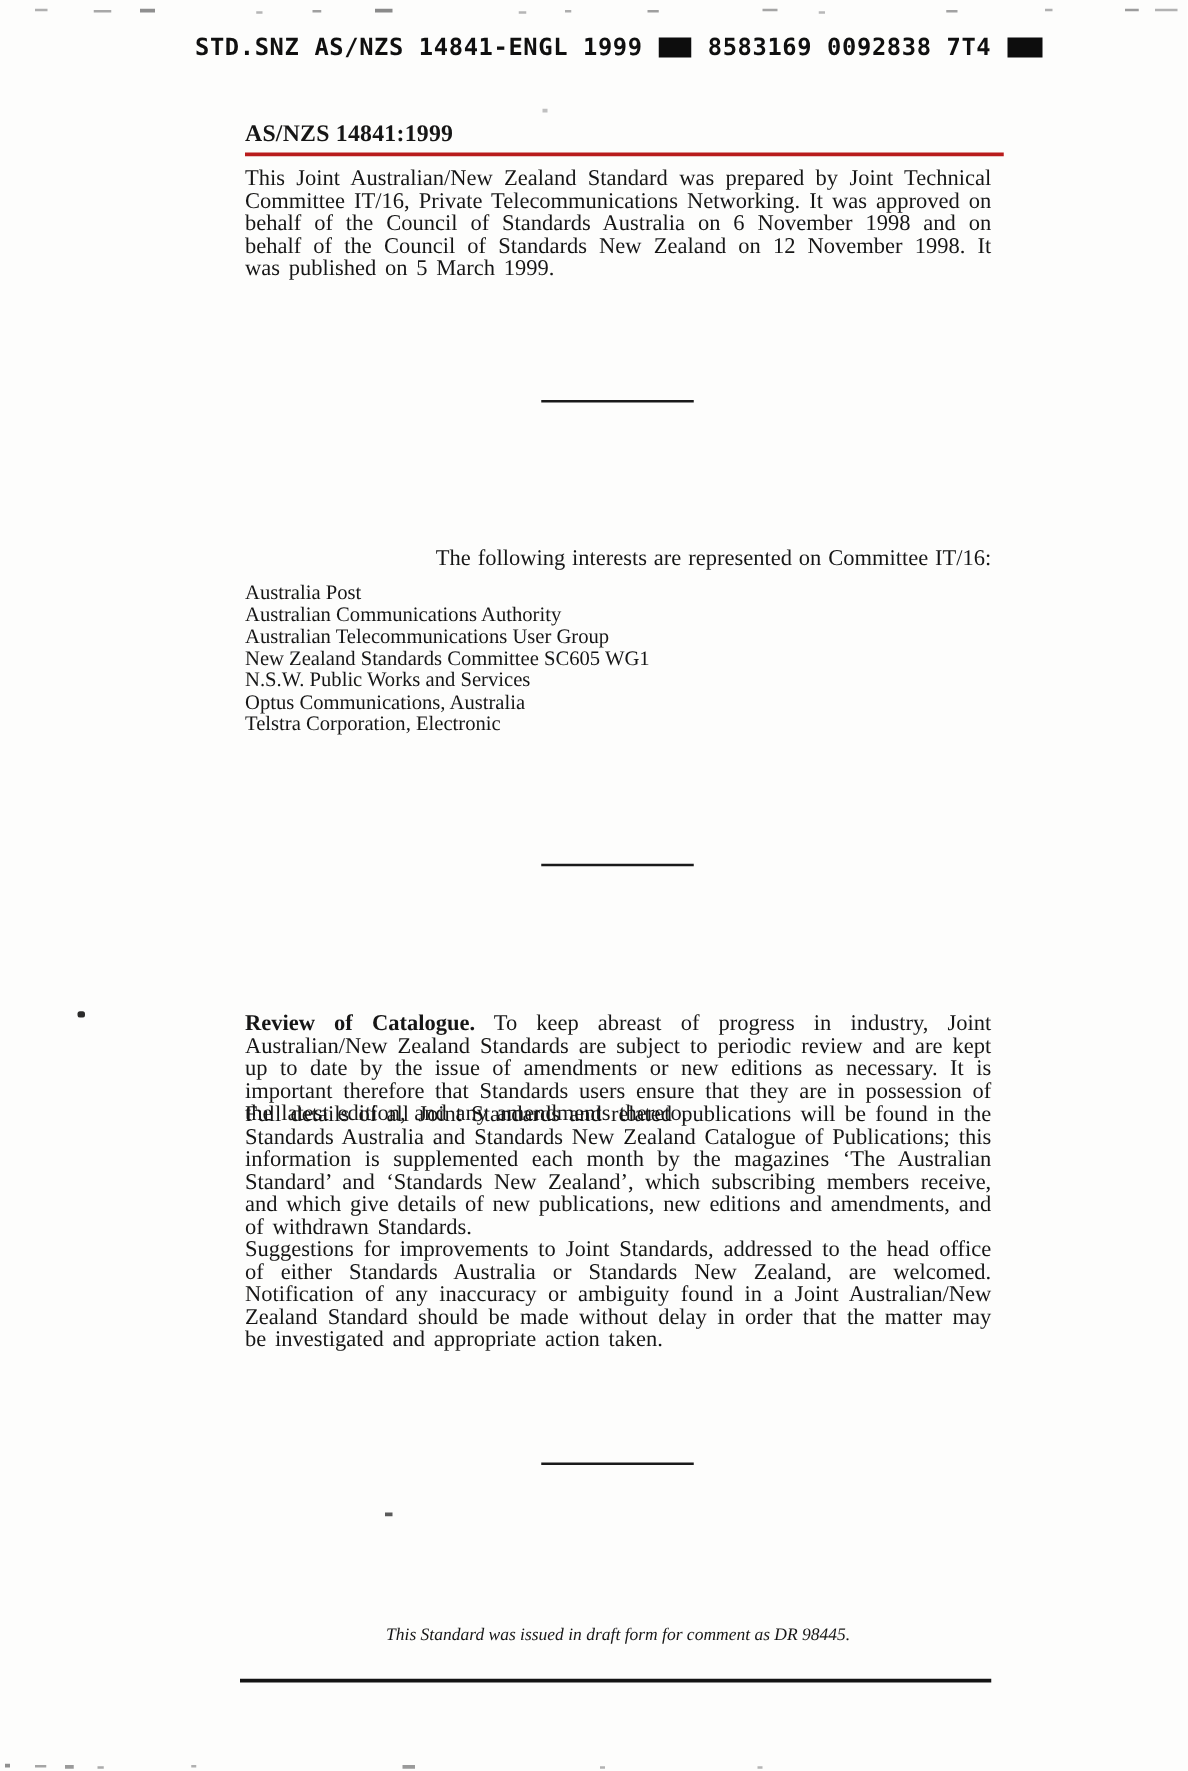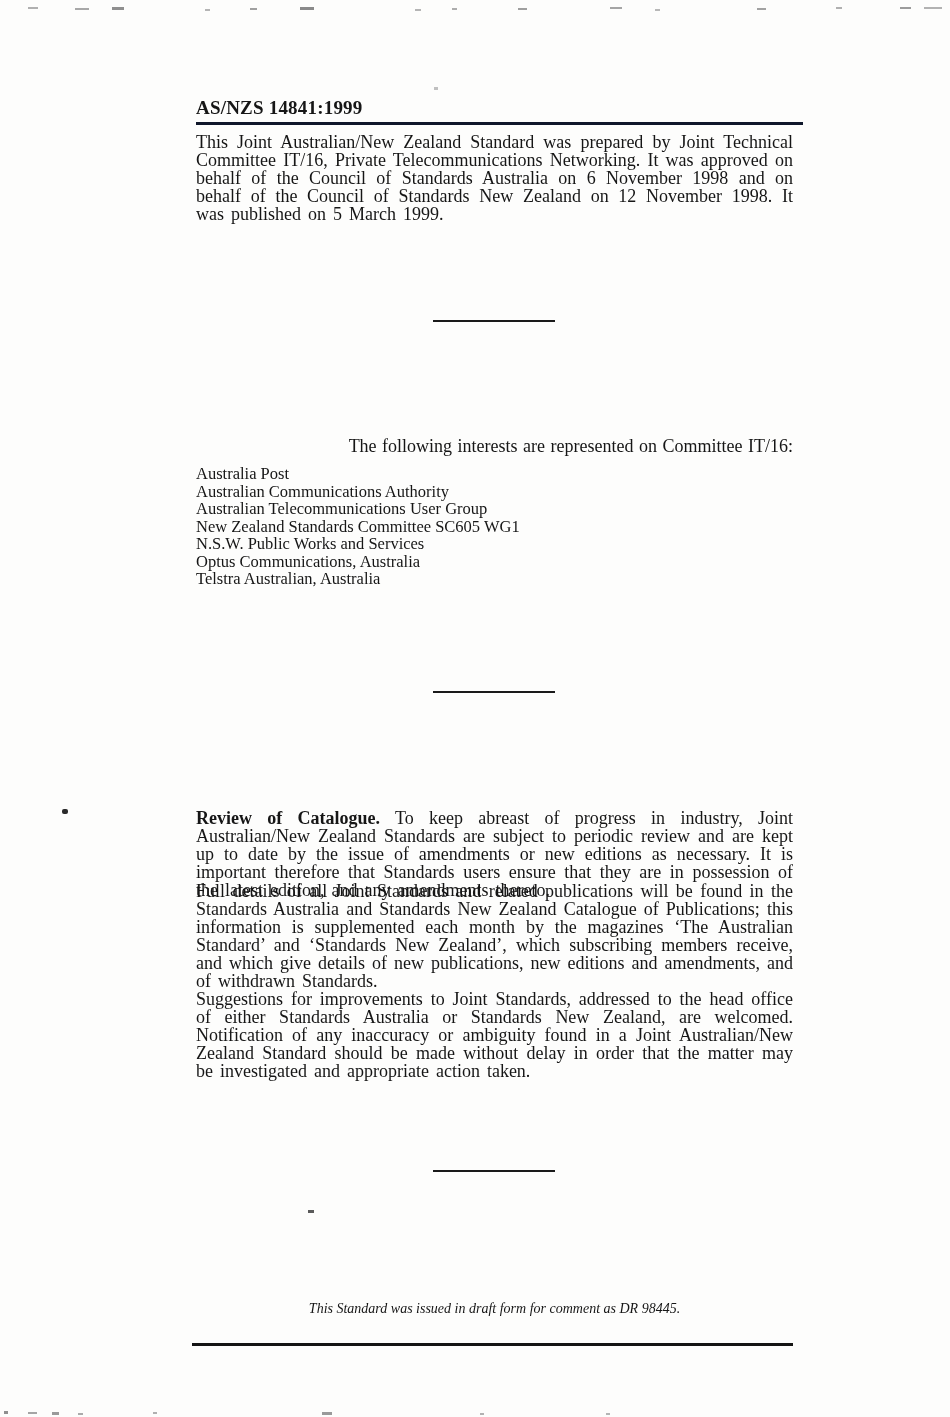--- a/index.html
+++ b/index.html
@@ -35,21 +35,21 @@
     background: #0d0d0d;
   }
   .ocr-block.end { width: 28px; }
 
   
   .title-wrap {
     position: absolute;
     left: 196px;
     top: 97px;
     width: 607px;
-    border-bottom: 3px solid #0f172a;
+    border-bottom: 3px solid #b91c1c;
     padding-bottom: 3px;
   }
   .title-text {
     font-weight: bold;
     font-size: 19px;
     letter-spacing: 0.2px;
   }
 
   .body {
     position: absolute;
@@ -108,39 +108,45 @@
   }
 
   
   .sp { position: absolute; background: #9a9a9a; }
 </style>
 </head>
 <body>
 
 <div class="page">
 
+  <div class="ocr-header">
+    <span>STD.SNZ AS/NZS 14841-ENGL 1999</span>
+    <span class="ocr-block"></span>
+    <span>8583169 0092838 7T4</span>
+    <span class="ocr-block end"></span>
+  </div>
 
   <div class="title-wrap">
     <span class="title-text">AS/NZS 14841:1999</span>
   </div>
 
   <p class="body intro">This Joint Australian/New Zealand Standard was prepared by Joint Technical Committee IT/16, Private Telecommunications Networking. It was approved on behalf of the Council of Standards Australia on 6 November 1998 and on behalf of the Council of Standards New Zealand on 12 November 1998. It was published on 5 March 1999.</p>
 
   <div class="divider d1"></div>
 
   <p class="body committee-intro">The following interests are represented on Committee IT/16:</p>
 
   <div class="member-list">
       <div>Australia Post</div>
       <div>Australian Communications Authority</div>
       <div>Australian Telecommunications User Group</div>
       <div>New Zealand Standards Committee SC605 WG1</div>
       <div>N.S.W. Public Works and Services</div>
       <div>Optus Communications, Australia</div>
-      <div>Telstra Australian, Australia</div>
+      <div>Telstra Corporation, Electronic</div>
     </div>
 
   <div class="divider d2"></div>
 
   <p class="body review"><b>Review of Catalogue.</b><span> To keep abreast of progress in industry, Joint Australian/New Zealand Standards are subject to periodic review and are kept up to date by the issue of amendments or new editions as necessary. It is important therefore that Standards users ensure that they are in possession of the latest edition, and any amendments thereto.</span></p>
 
   <p class="body catalogue">Full details of all Joint Standards and related publications will be found in the Standards Australia and Standards New Zealand Catalogue of Publications; this information is supplemented each month by the magazines ‘The Australian Standard’ and ‘Standards New Zealand’, which subscribing members receive, and which give details of new publications, new editions and amendments, and of withdrawn Standards.</p>
 
   <p class="body suggestions">Suggestions for improvements to Joint Standards, addressed to the head office of either Standards Australia or Standards New Zealand, are welcomed. Notification of any inaccuracy or ambiguity found in a Joint Australian/New Zealand Standard should be made without delay in order that the matter may be investigated and appropriate action taken.</p>
 

